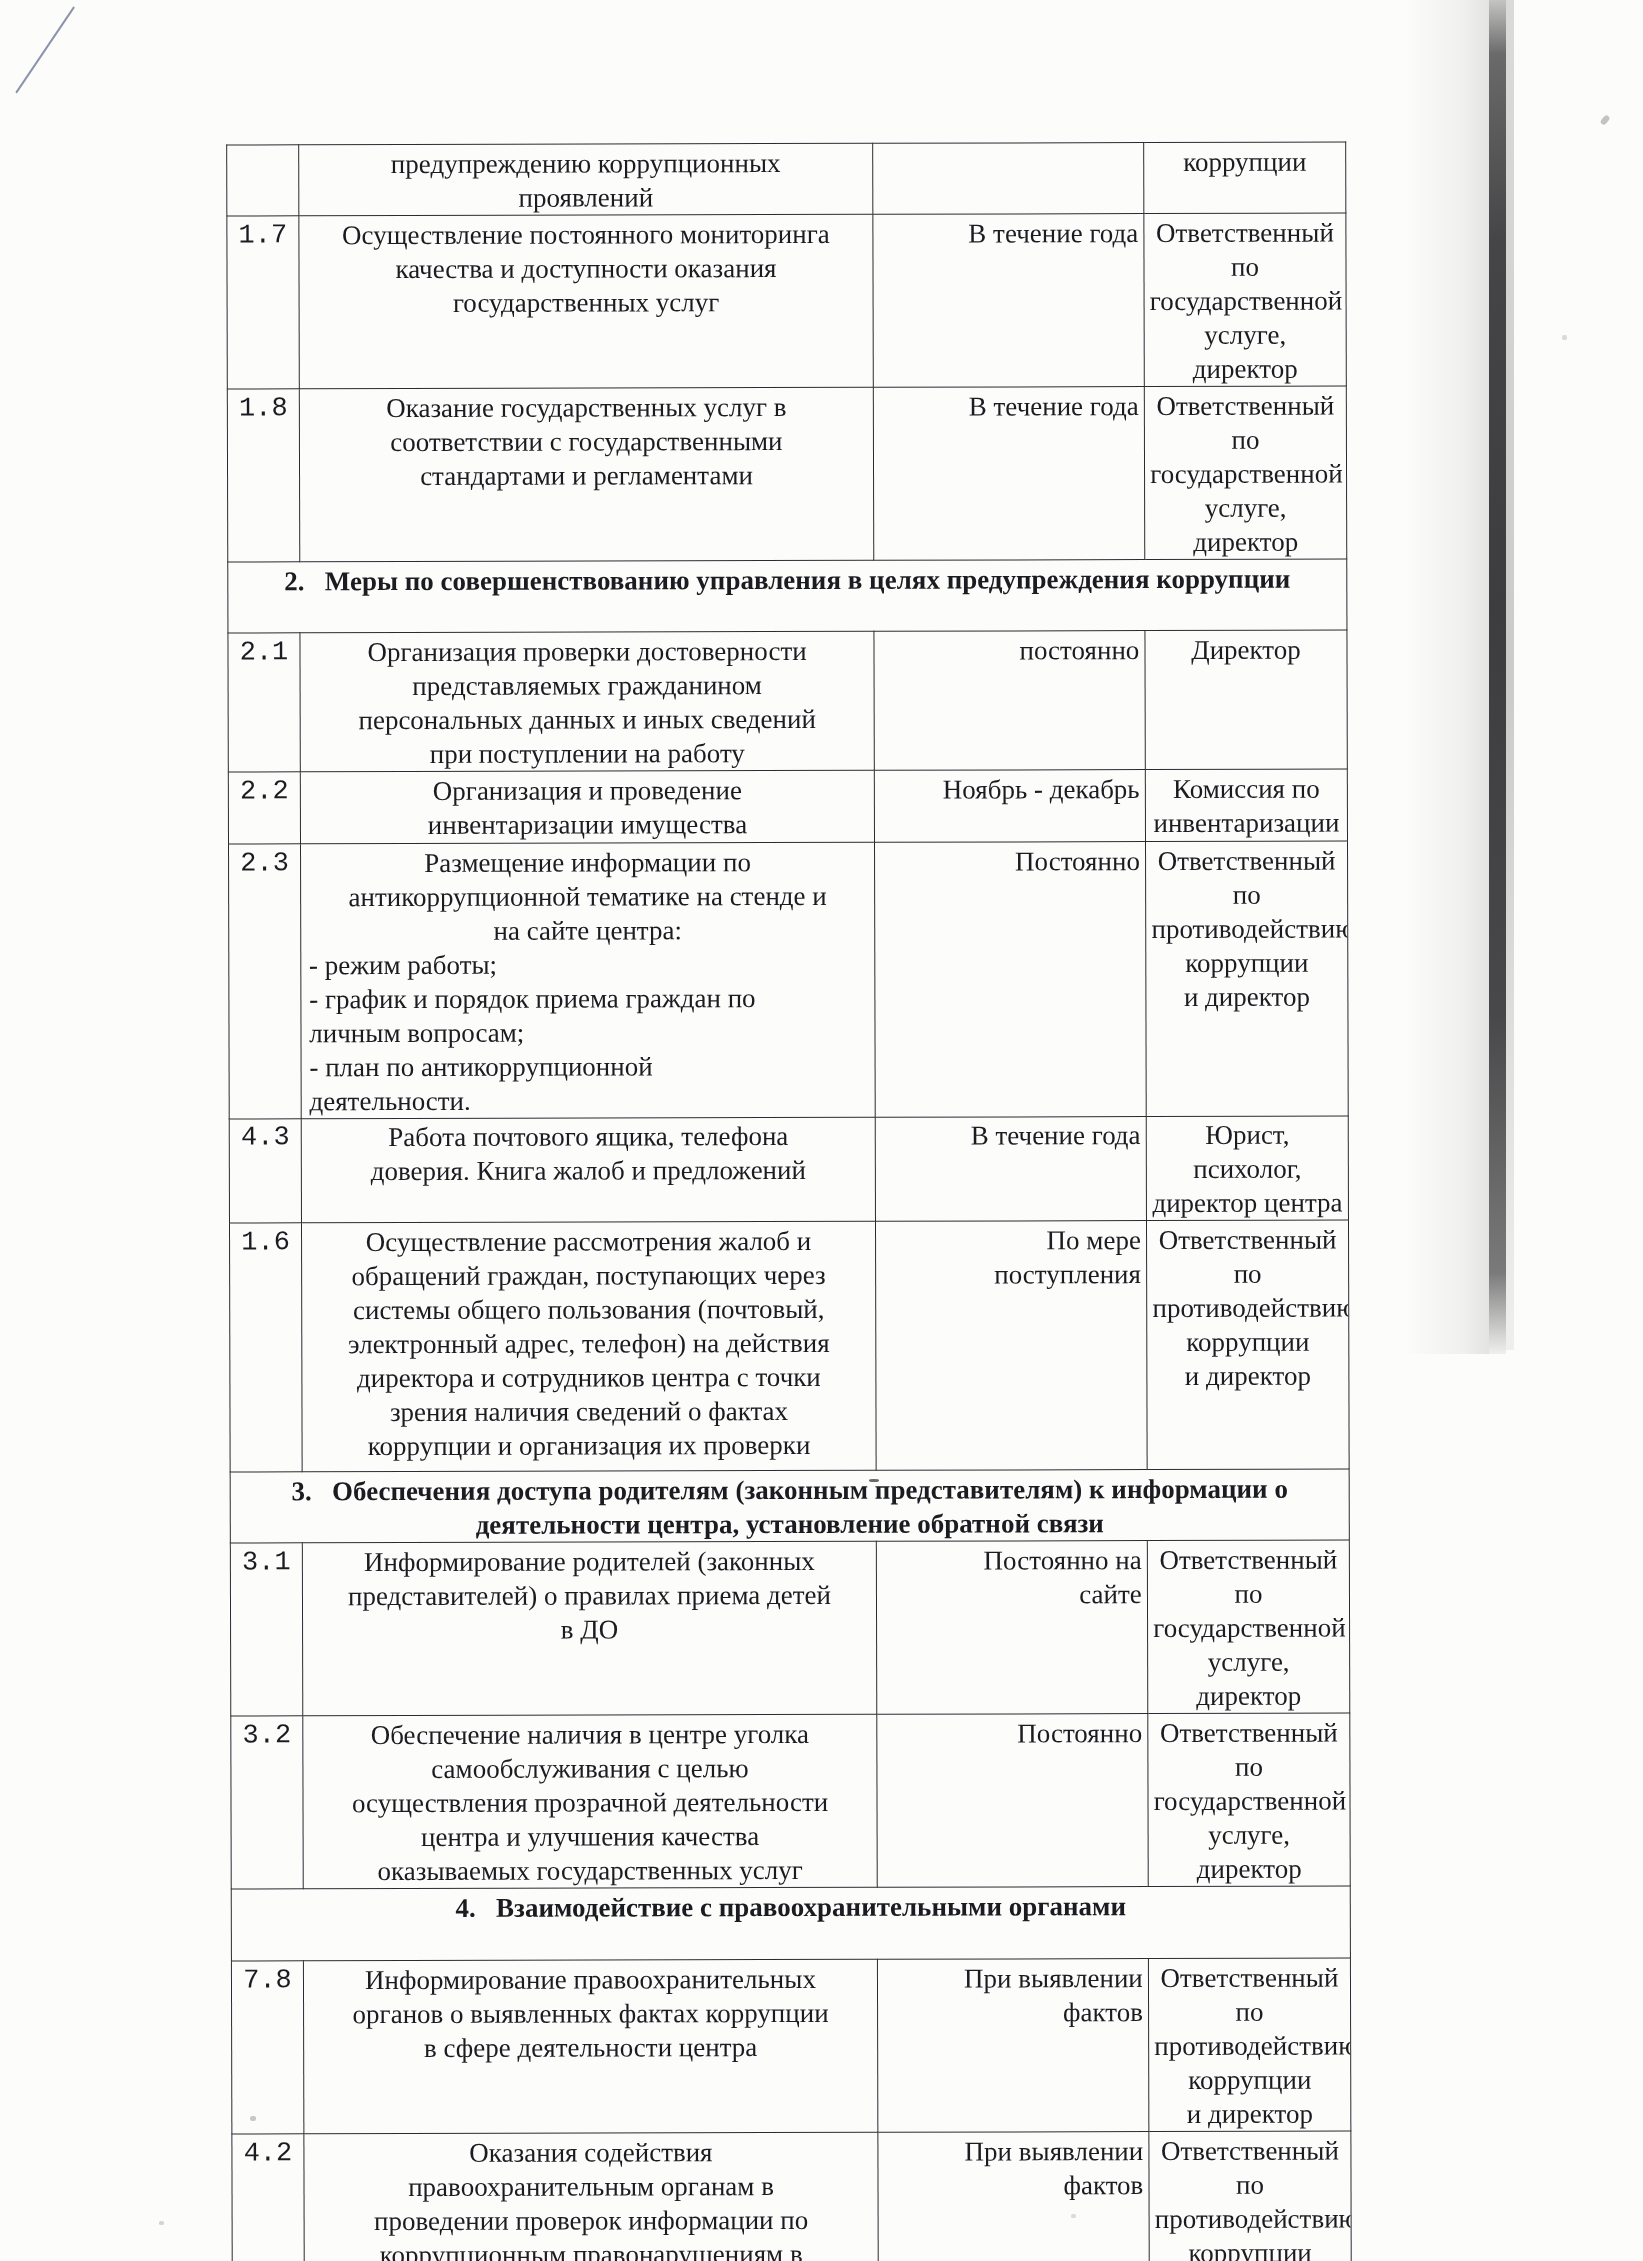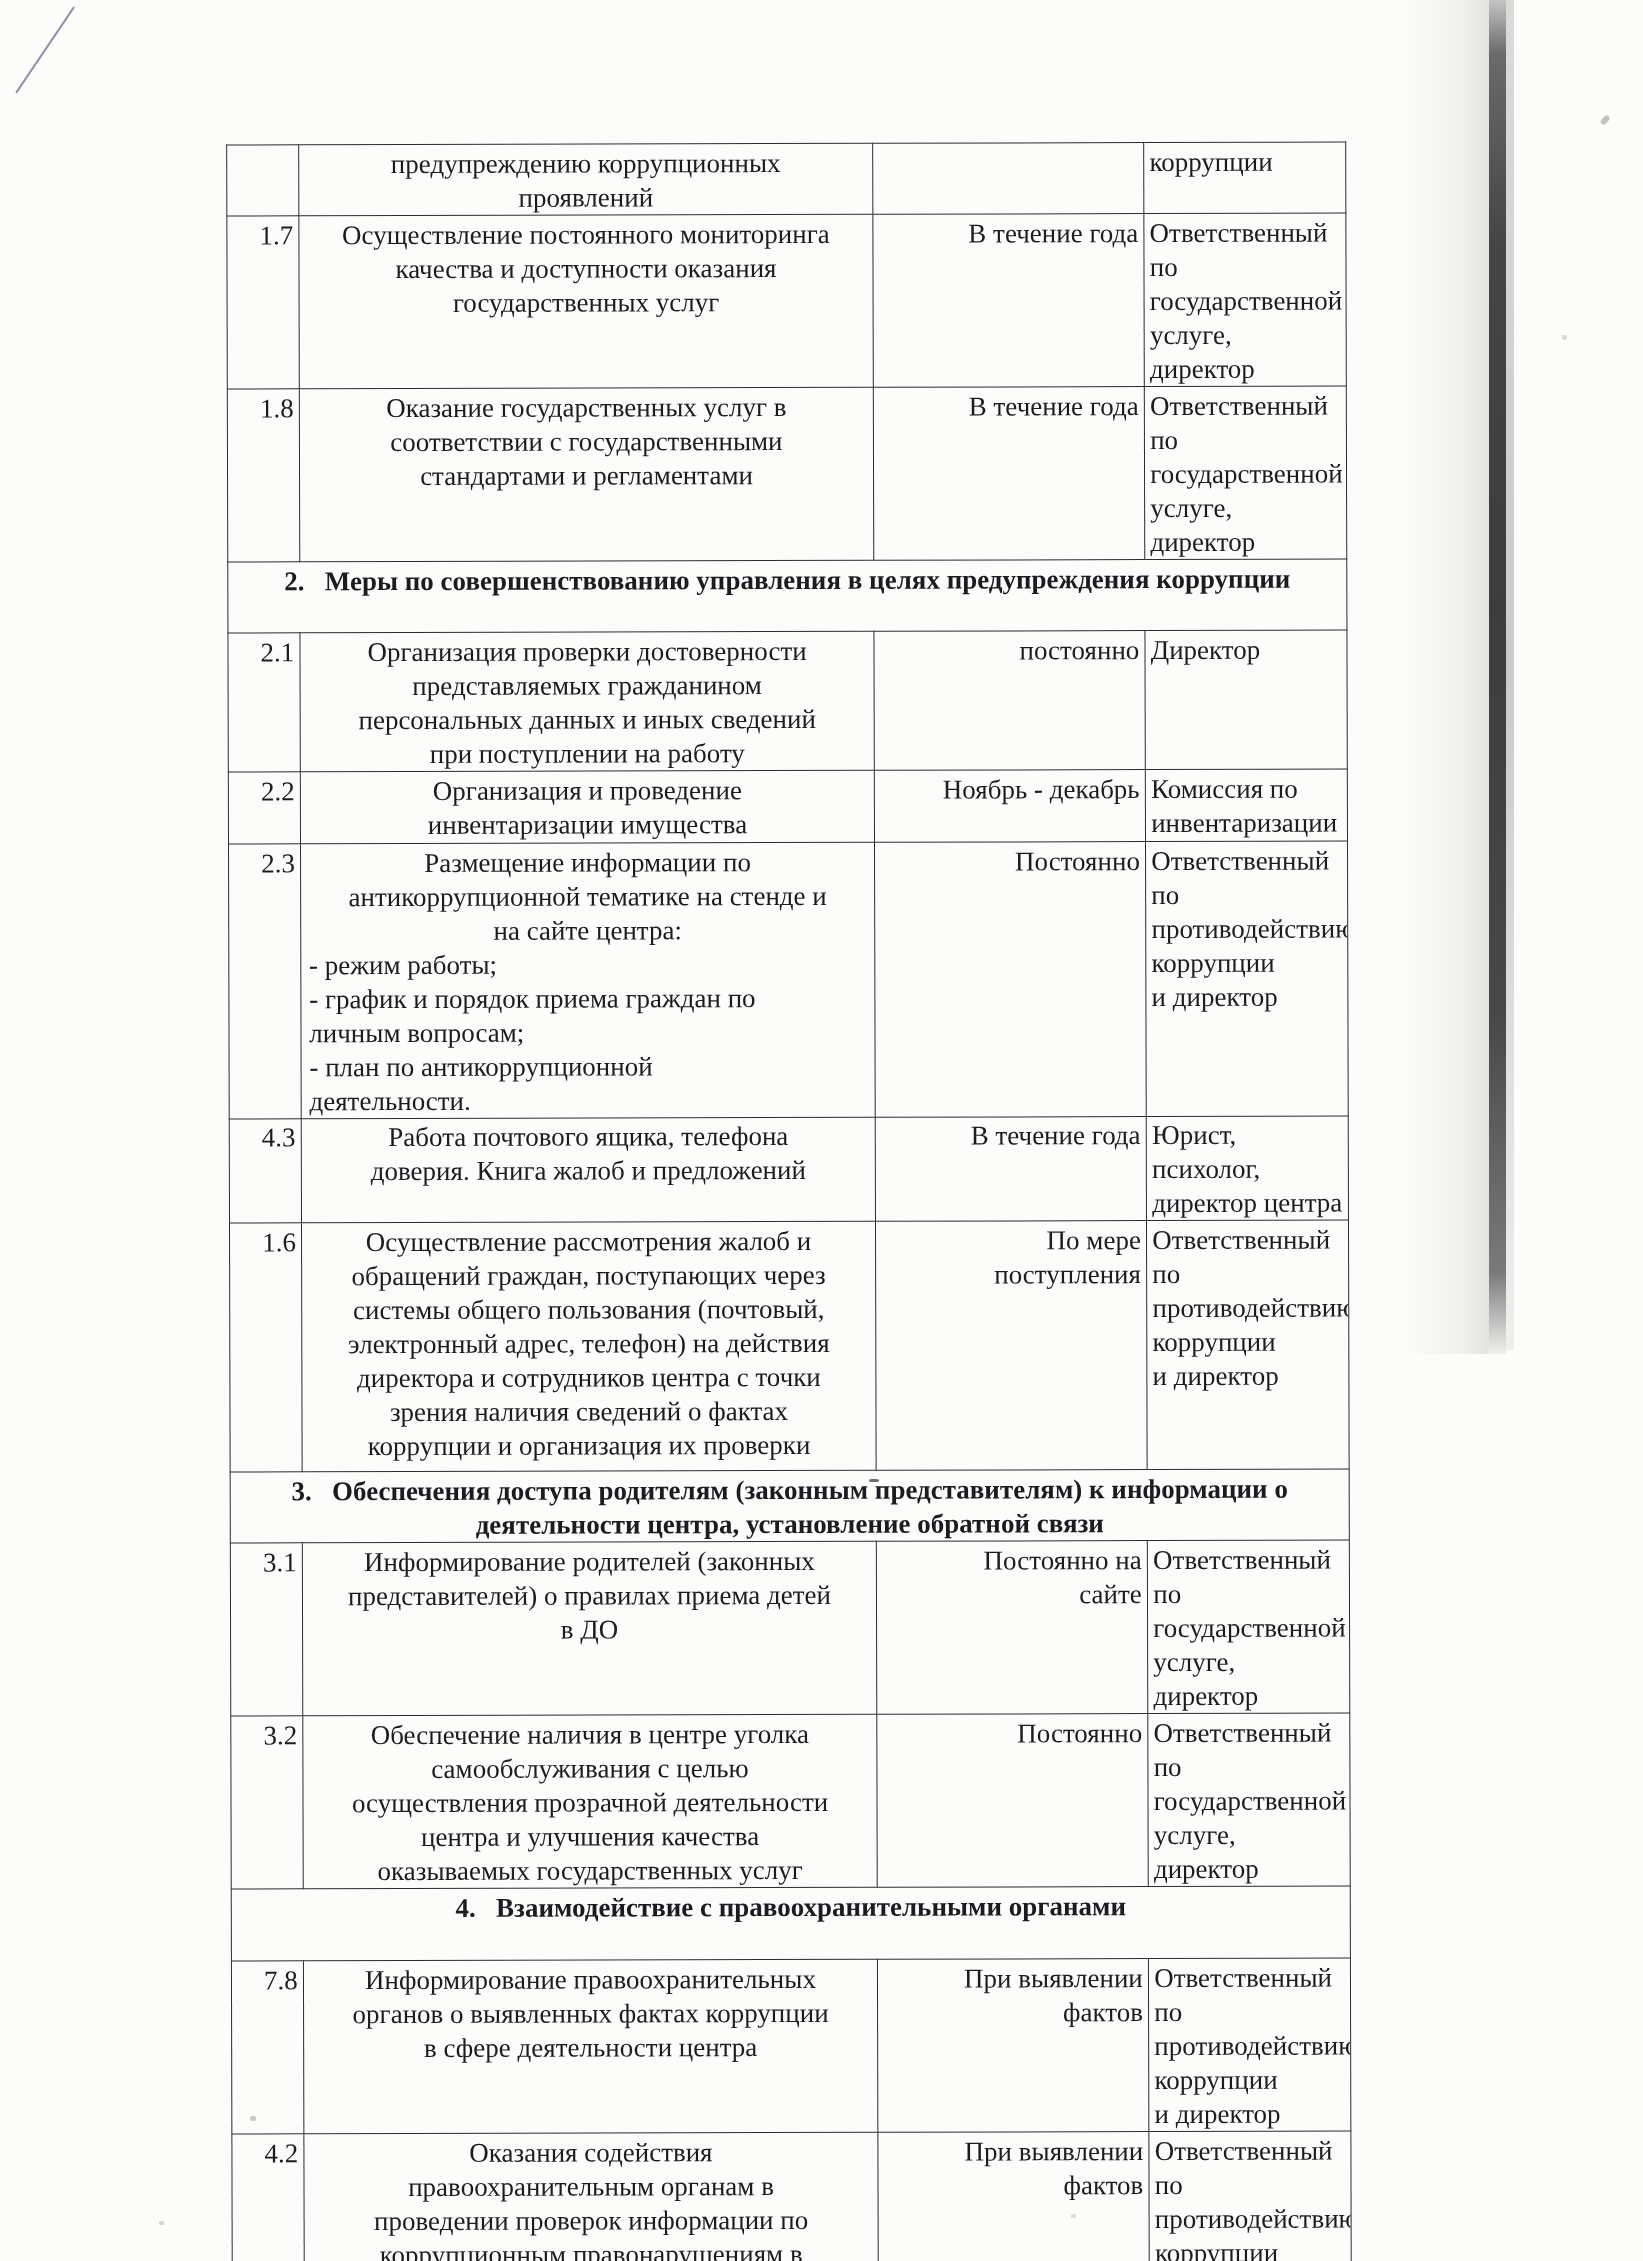--- a/index.html
+++ b/index.html
@@ -35,26 +35,26 @@
     border: 1.3px solid #2b2b33;
     border-top-width: 1.9px;
     border-bottom-width: 1.9px;
     vertical-align: top;
     padding: 1.9px 5.2px 0 5.2px;
     font-size: 27px;
     line-height: 34px;
     white-space: pre-line;
     overflow: hidden;
   }
-  td.c-num  { text-align: right; padding-left: 1.3px; padding-right: 1.3px; }
+  td.c-num  { text-align: center; padding-left: 1.3px; padding-right: 1.3px; font-family: Liberation Mono, monospace; }
   td.c-act  { text-align: center; padding-left: 13px; padding-right: 13px; }
   td.c-act .left-part { text-align: left; padding-left: 2.6px; white-space: pre-line; }
   td.c-act .center-part { text-align: center; white-space: pre-line; }
   td.c-time { text-align: right; }
-  td.c-resp { text-align: left; }
+  td.c-resp { text-align: center; }
   td.c-section {
     text-align: center;
     font-weight: bold;
     padding-top: 5.2px;
     font-size: 28px;
     line-height: 34px;
   }
 
   
   .pen-mark {

